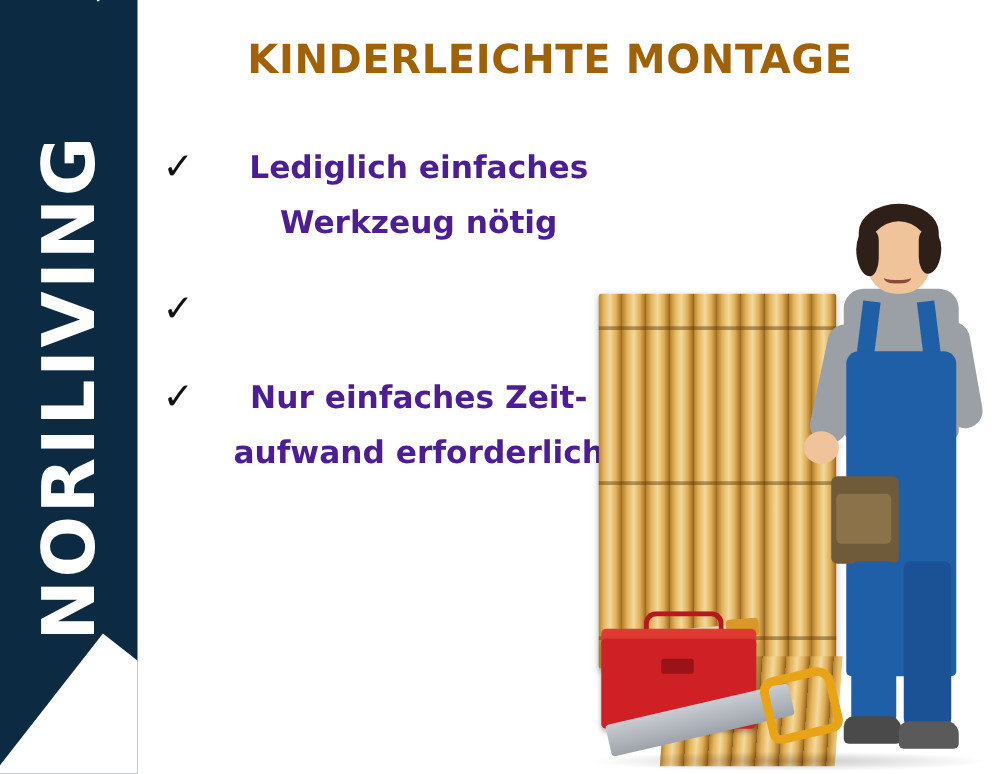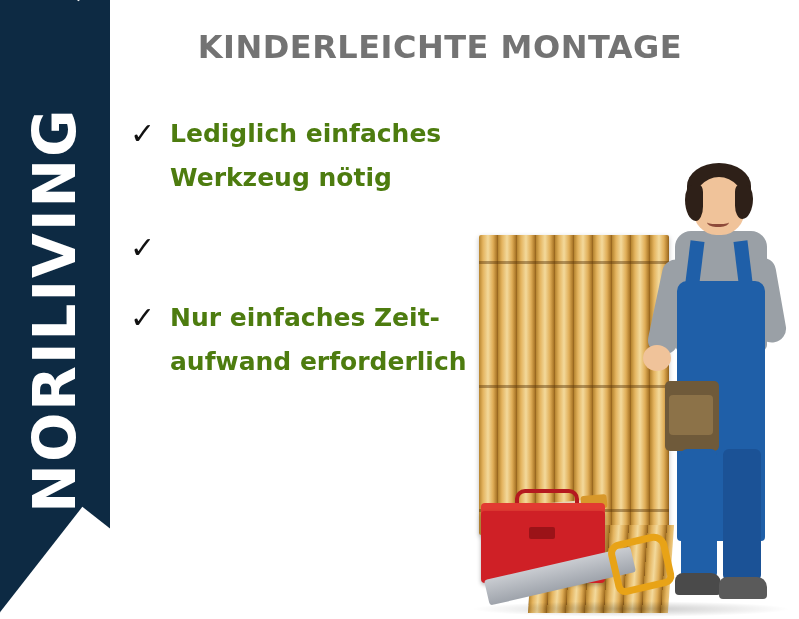--- a/index.html
+++ b/index.html
@@ -73,21 +73,21 @@
     transform: rotate(-36deg);
     transform-origin: left top;
   }
   
   .headline {
     position: absolute;
     left: 160px;
     top: 28px;
     width: 560px;
     text-align: center;
-    color: #737373;
+    color: #a16207;
     font-family: "DejaVu Sans", sans-serif;
     font-weight: bold;
     font-size: 32px;
     letter-spacing: 0.5px;
   }
   
   .bullets {
     position: absolute;
     left: 128px;
     top: 112px;
@@ -107,22 +107,23 @@
     font-family: "DejaVu Sans", sans-serif;
     text-align: left;
     padding-left: 2px;
     box-sizing: border-box;
   }
   .bullet-text {
     font-family: "DejaVu Sans", sans-serif;
     font-weight: bold;
     font-size: 25px;
     line-height: 44px;
-    color: #4d7c0f;
+    color: #4c1d95;
     max-width: 330px;
+    text-align: center;
   }
   
   .photo {
     position: absolute;
     right: 8px;
     bottom: 0;
     width: 320px;
     height: 500px;
   }
   

